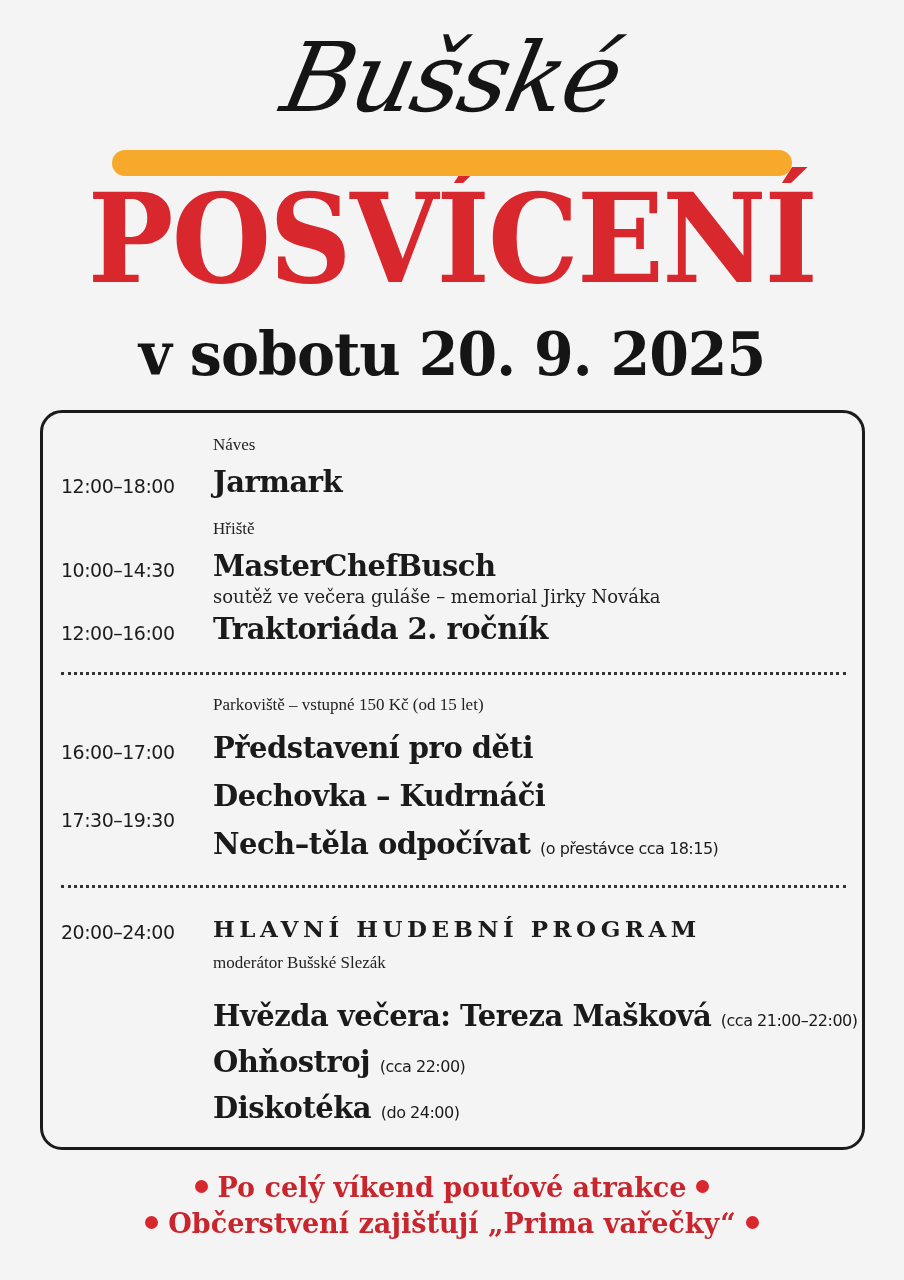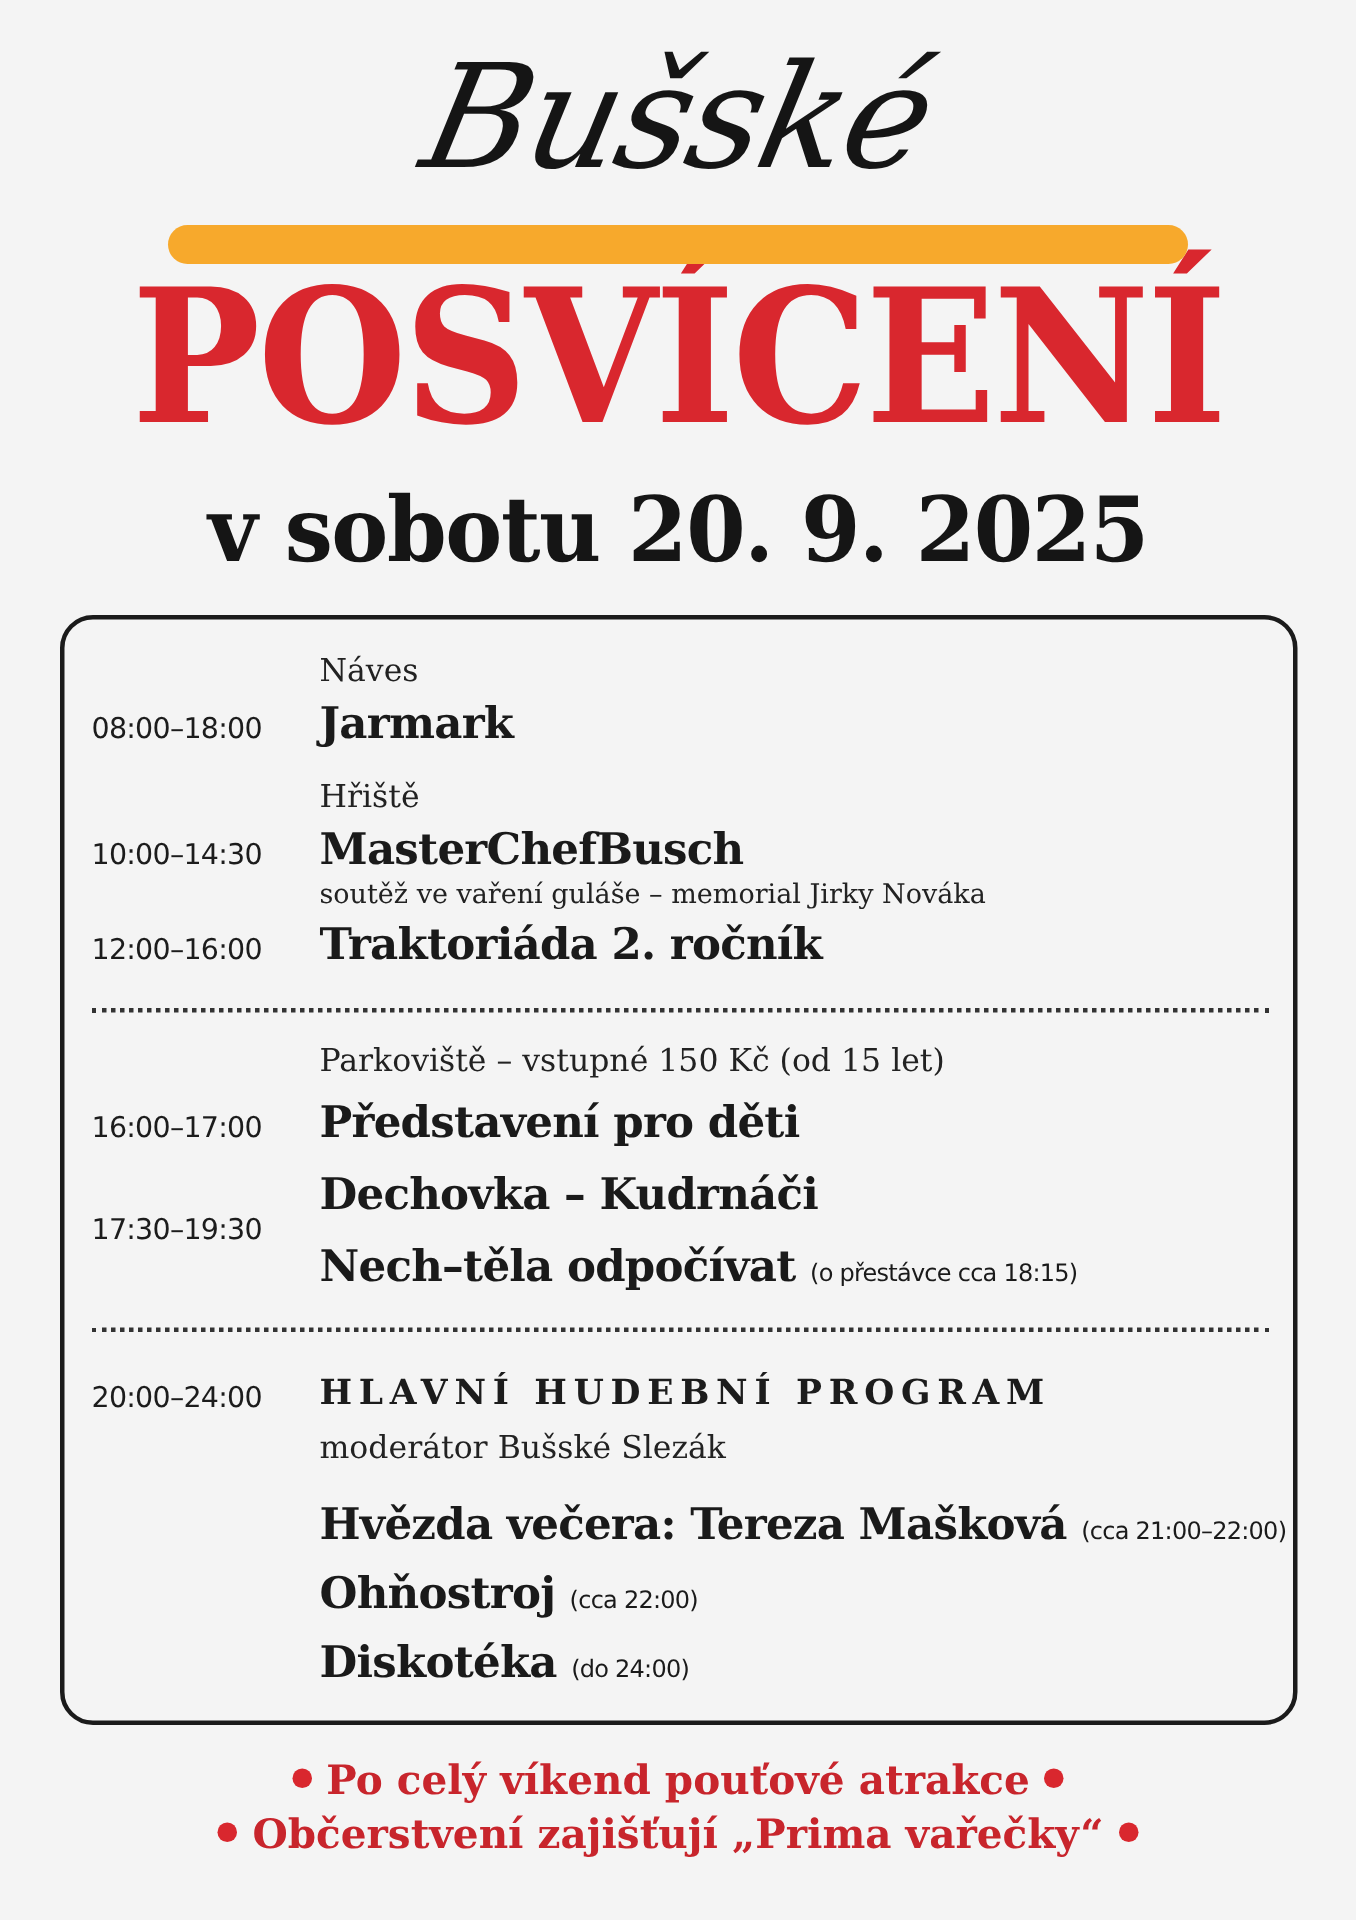--- a/index.html
+++ b/index.html
@@ -30,21 +30,21 @@
   .program-box {
     position: absolute; left: 40px; top: 410px; width: 825px; height: 740px;
     border: 3px solid #1b1b1b; border-radius: 22px;
   }
   .row { position: absolute; left: 0; width: 820px; }
   .time {
     position: absolute; left: 18px; font-family: "DejaVu Sans", sans-serif;
     font-size: 19px; color: #1c1c1c; white-space: nowrap; letter-spacing: -0.5px;
   }
   .col { position: absolute; left: 170px; white-space: nowrap; }
-  .venue { font-size: 21px; color: #222; }
+  .venue { font-size: 17px; color: #222; font-family: Liberation Serif, serif; }
   .event { font-size: 29px; font-weight: bold; color: #1a1a1a; letter-spacing: -0.5px; }
   .sub { font-size: 18px; color: #222; }
   .note { font-family: "DejaVu Sans", sans-serif; font-size: 16px; font-weight: normal; letter-spacing: -0.5px; }
   .caps { font-size: 23px; font-weight: bold; letter-spacing: 4.5px; }
   .divider {
     position: absolute; left: 18px; width: 785px; height: 0;
     border-top: 3px dotted #333;
   }
 
   .footer-line {
@@ -61,32 +61,32 @@
 <div class="script-title">Bušské</div>
 <div class="main-title">POSVÍCENÍ</div>
 <div class="date-line">v sobotu 20. 9. 2025</div>
 
 <div class="program-box">
 
   <div class="row" style="top:22px;">
     <span class="col venue">Náves</span>
   </div>
   <div class="row" style="top:52px;">
-    <span class="time" style="top:10px;">08:00–18:00</span>
+    <span class="time" style="top:10px;">12:00–18:00</span>
     <span class="col event">Jarmark</span>
   </div>
   <div class="row" style="top:106px;">
     <span class="col venue">Hřiště</span>
   </div>
   <div class="row" style="top:136px;">
     <span class="time" style="top:10px;">10:00–14:30</span>
     <span class="col event">MasterChefBusch</span>
   </div>
   <div class="row" style="top:173px;">
-    <span class="col sub">soutěž ve vaření guláše – memorial Jirky Nováka</span>
+    <span class="col sub">soutěž ve večera guláše – memorial Jirky Nováka</span>
   </div>
   <div class="row" style="top:199px;">
     <span class="time" style="top:10px;">12:00–16:00</span>
     <span class="col event">Traktoriáda 2. ročník</span>
   </div>
 
   <div class="divider" style="top:259px;"></div>
 
   <div class="row" style="top:282px;">
     <span class="col venue">Parkoviště – vstupné 150 Kč (od 15 let)</span>

